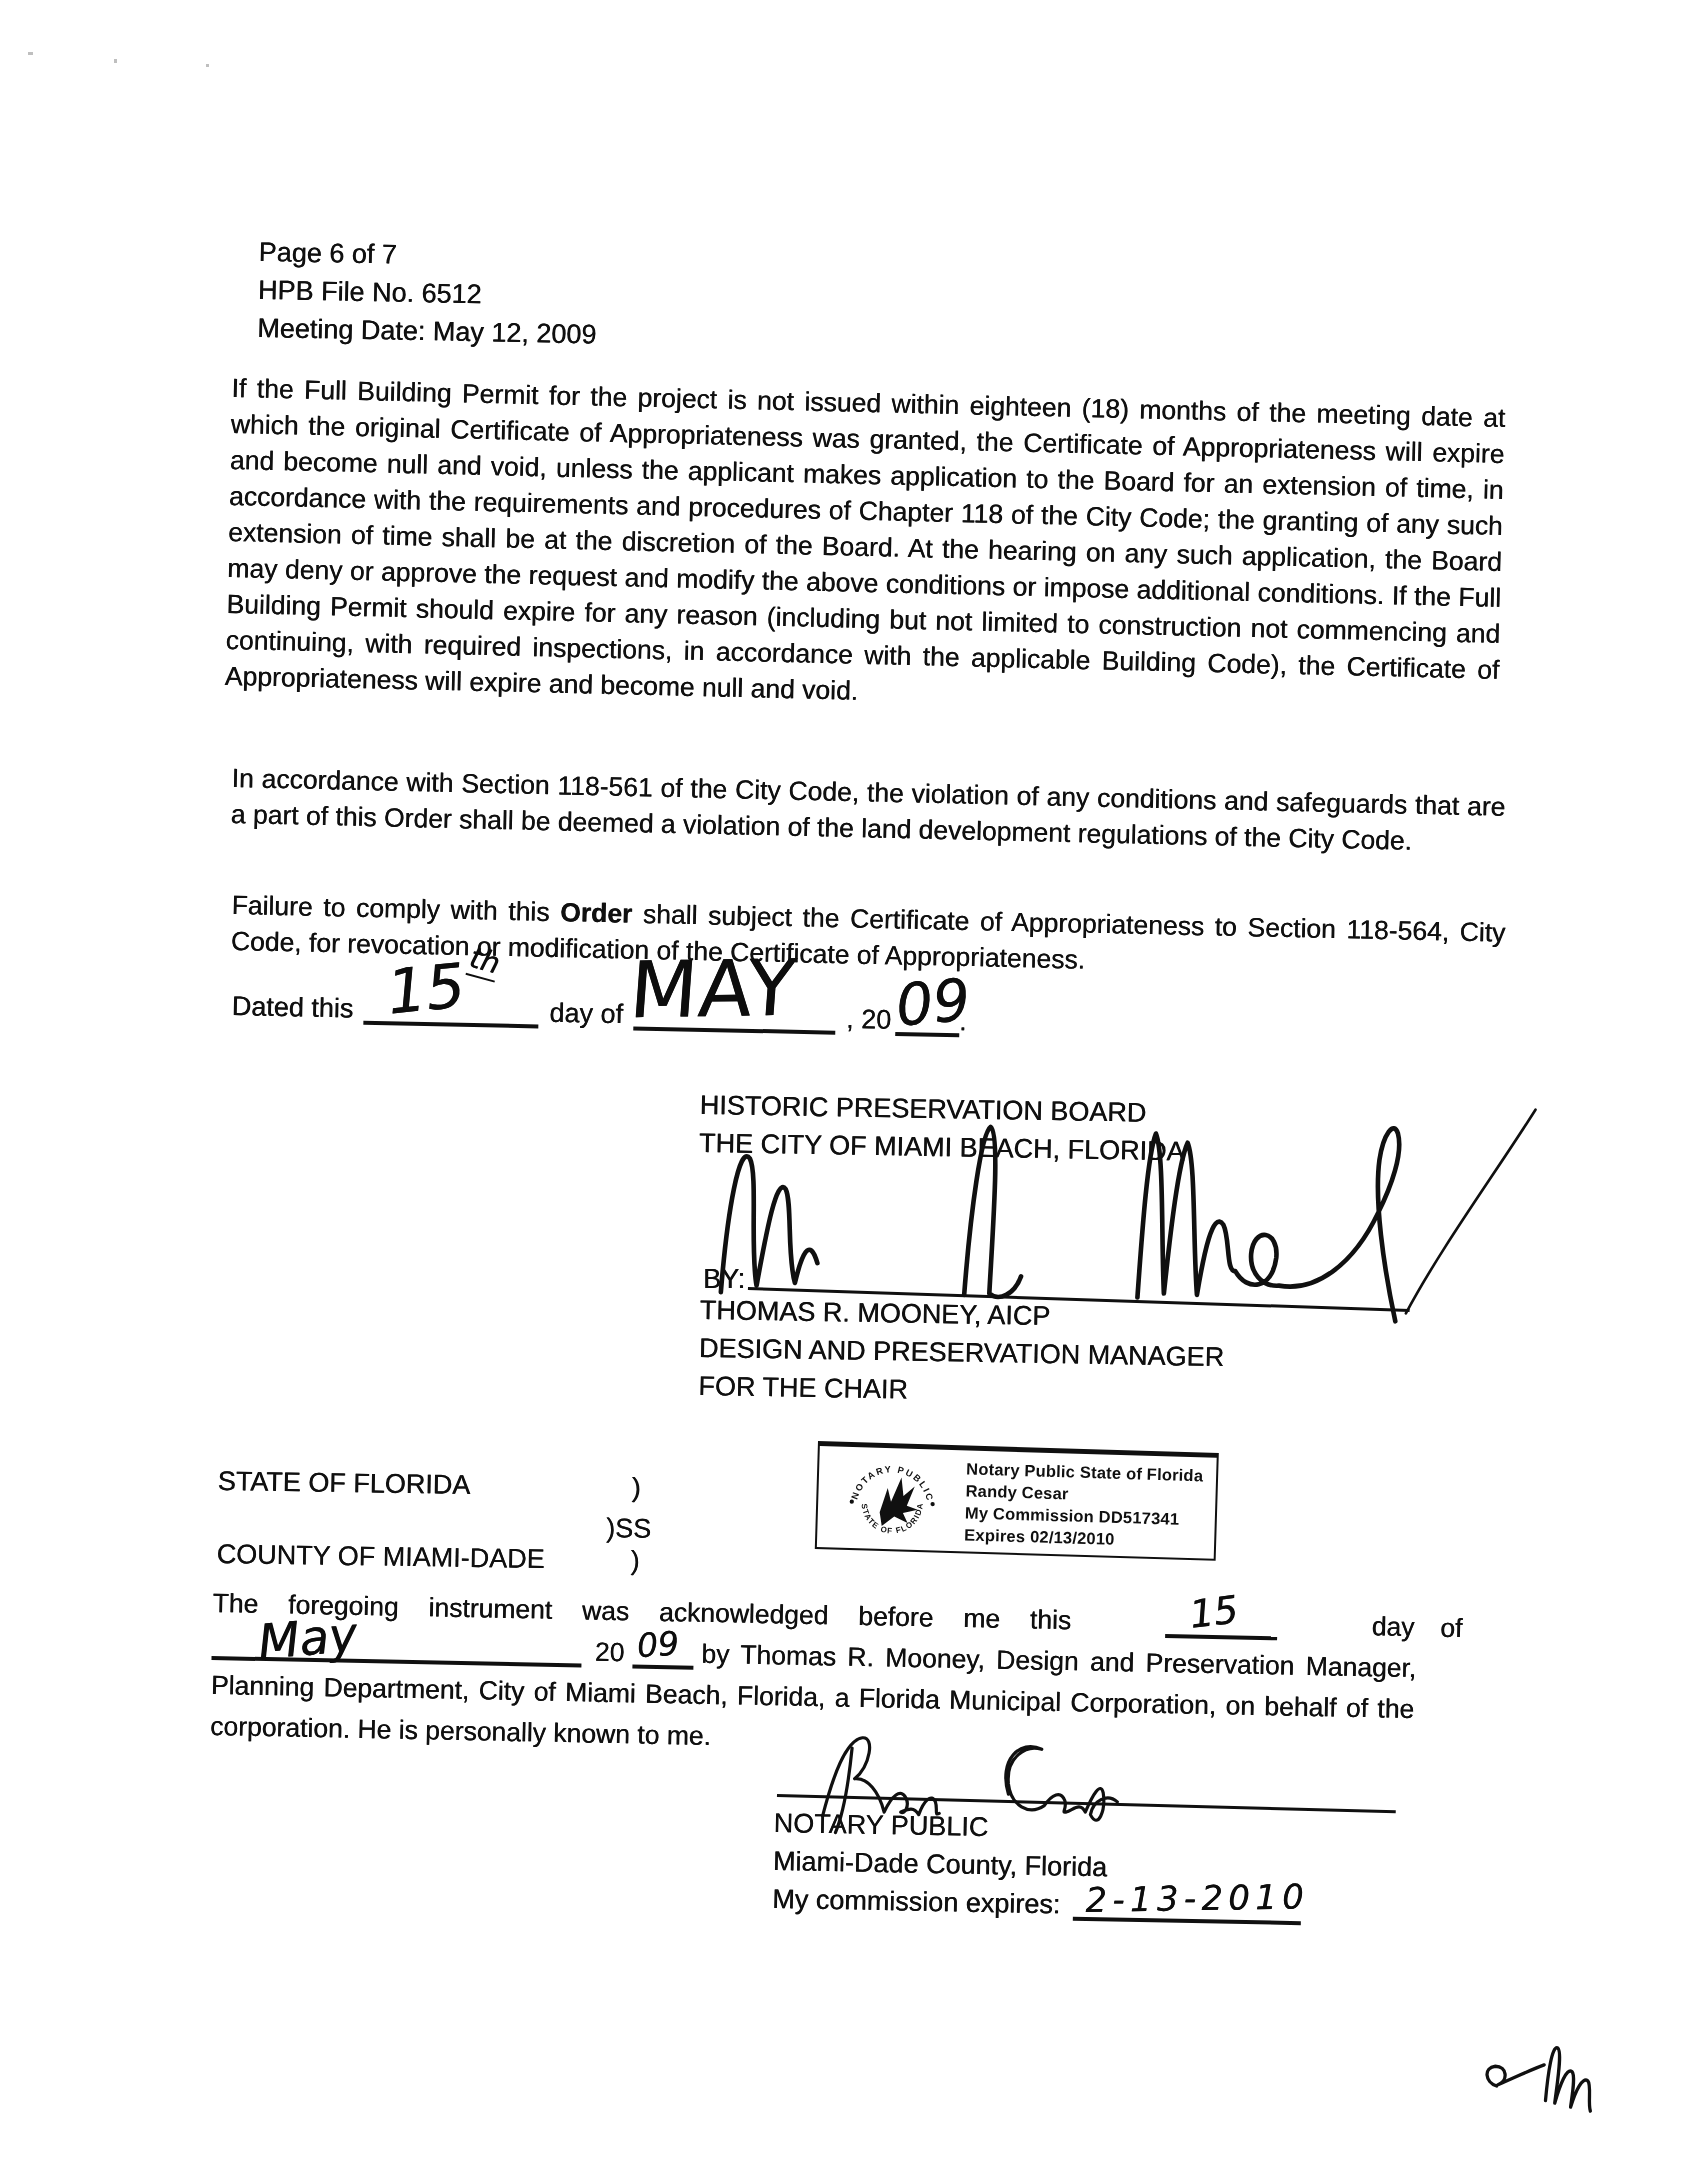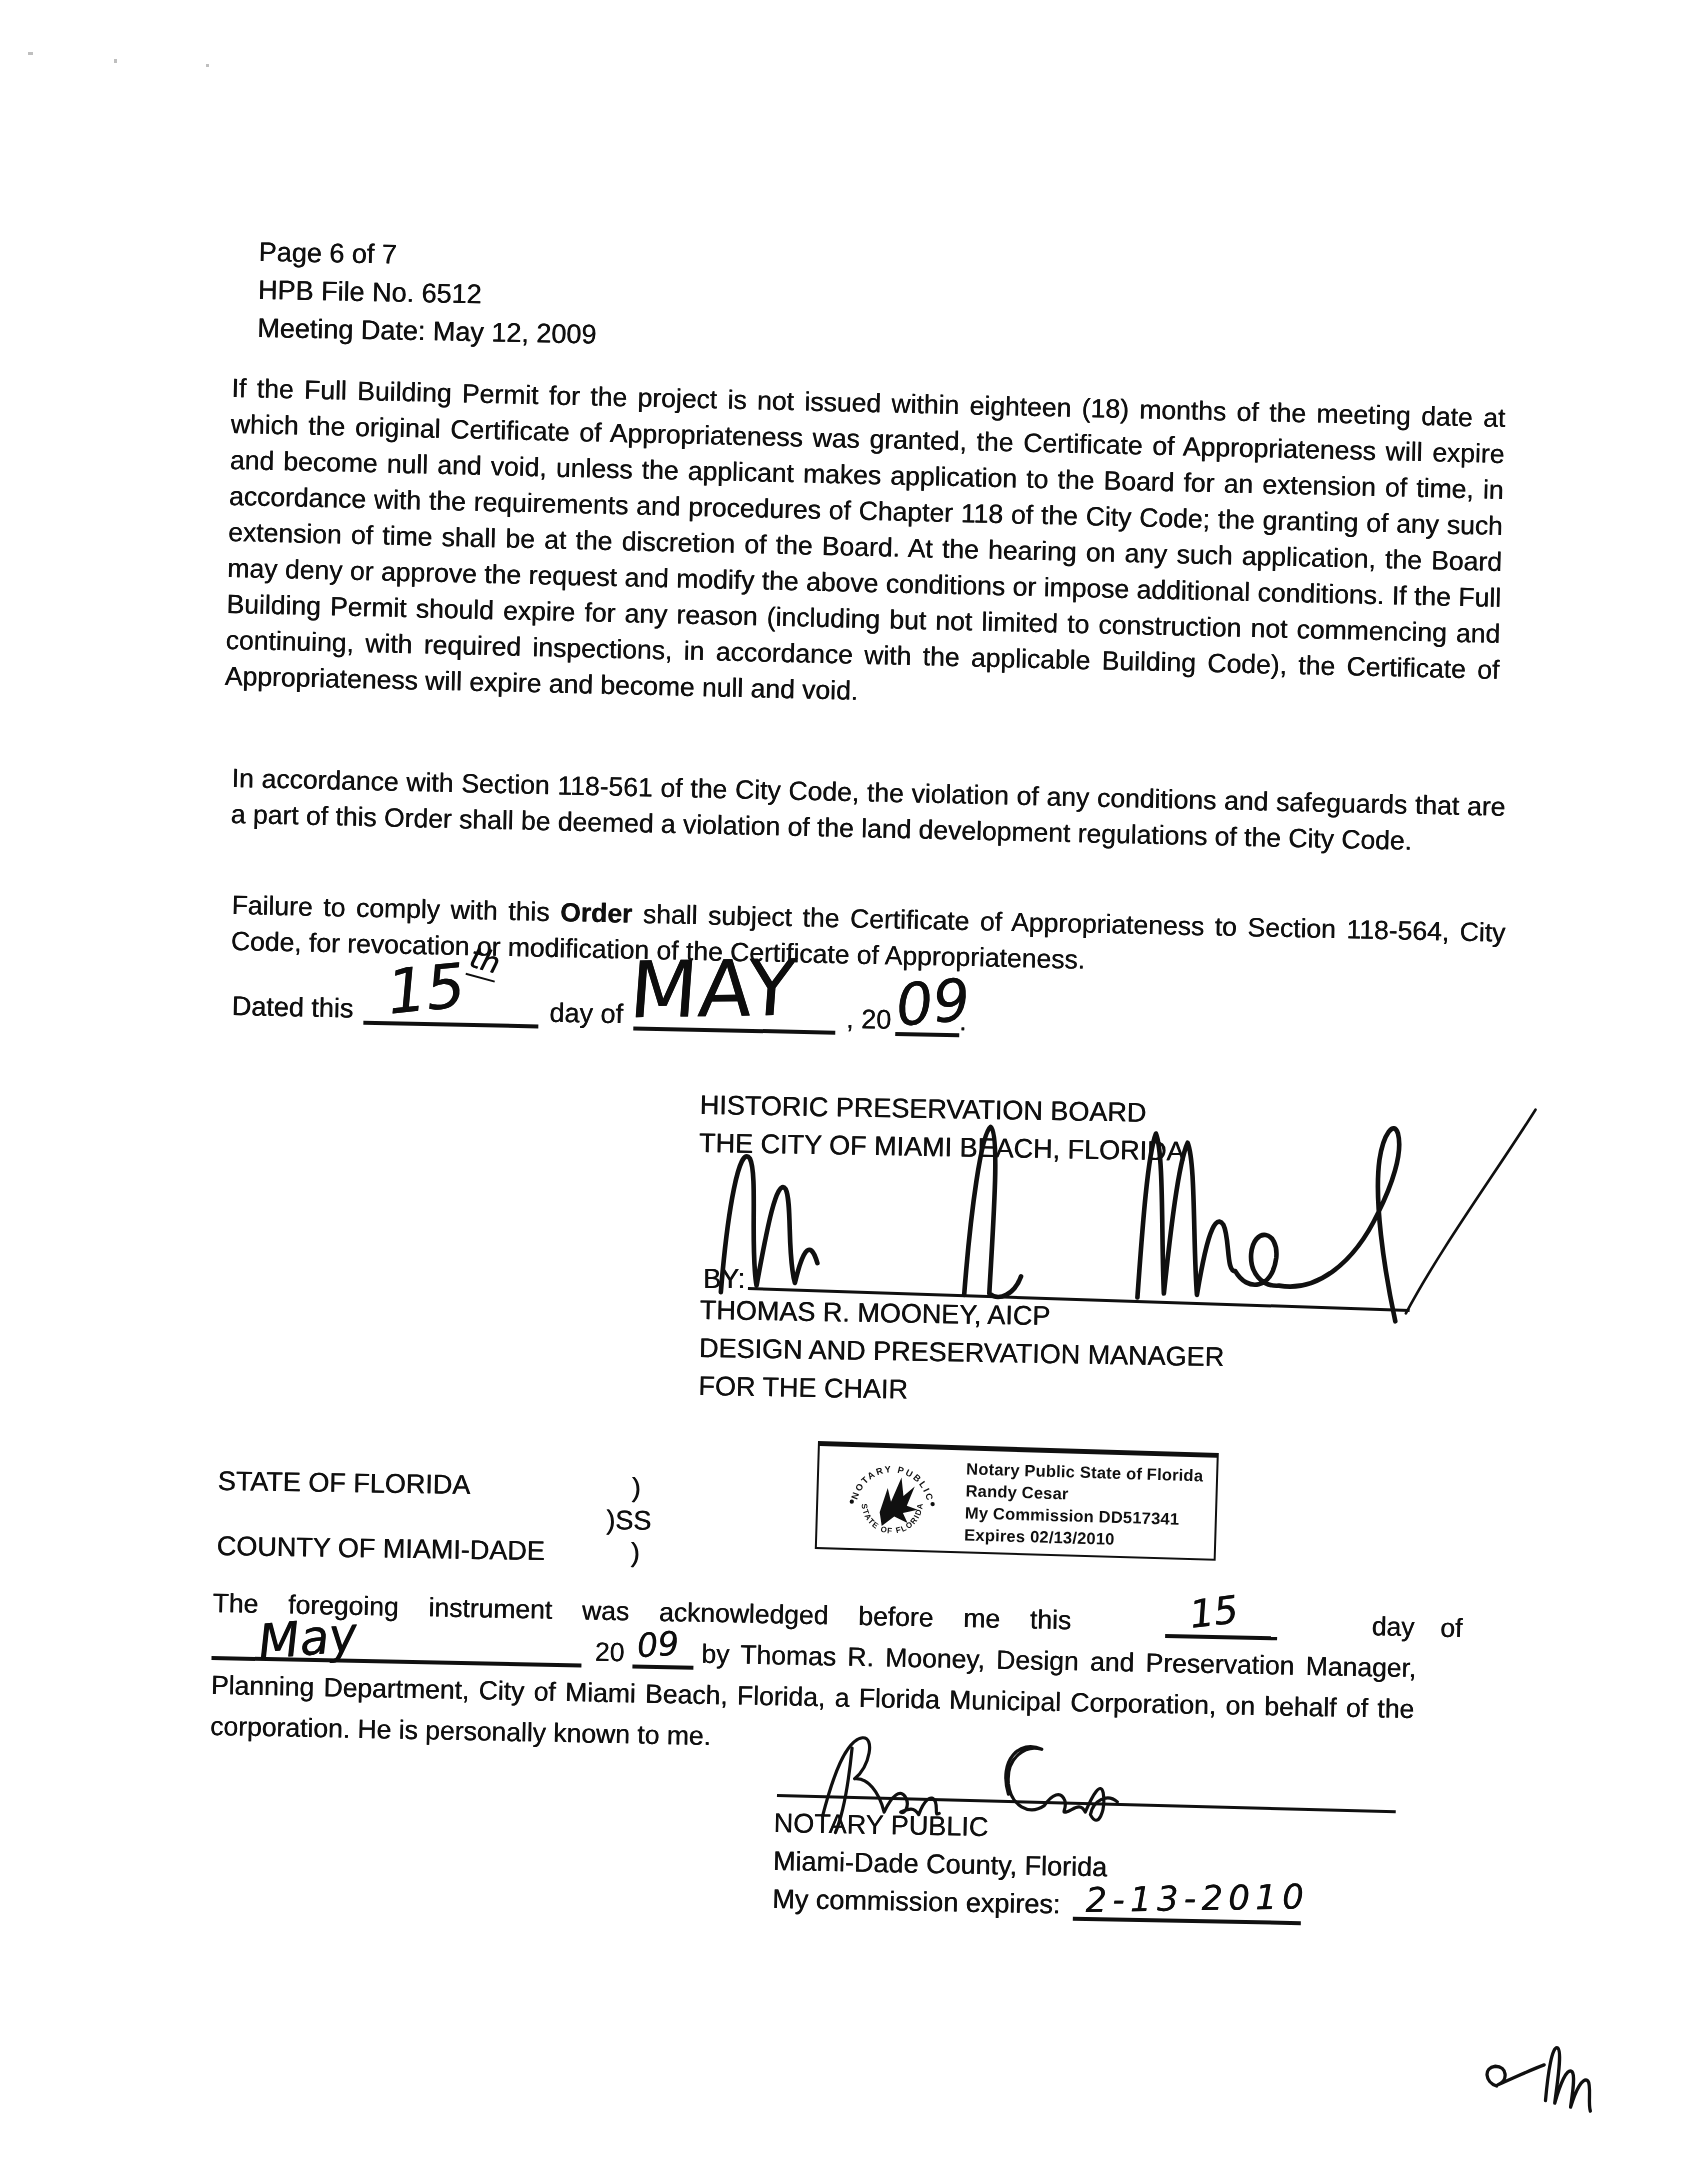--- a/index.html
+++ b/index.html
@@ -98,21 +98,21 @@
       <div>My Commission DD517341</div>
       <div>Expires 02/13/2010</div>
     </div>
   </div>
 
   <div class="abs t" style="left:218px;top:1466px;width:423px;font-size:27px;transform:rotate(0.9deg);transform-origin:0 0;">
     <div style="display:flex;justify-content:space-between;">
       <span>STATE OF FLORIDA</span>
       <span>)</span>
     </div>
-    <div style="margin-left:389px;margin-top:2px;">)SS</div>
+    <div style="margin-left:389px;margin-top:10px;">)SS</div>
     <div style="display:flex;justify-content:space-between;margin-top:1.3px;">
       <span>COUNTY OF MIAMI-DADE</span>
       <span>)</span>
     </div>
   </div>
 
   <div class="abs t" style="left:213px;top:1583px;width:1250px;font-size:26.5px;line-height:41px;transform:rotate(1.15deg);transform-origin:0 0;">
     <div style="display:flex;align-items:baseline;justify-content:space-between;">
       <span style="word-spacing:22.5px;">The foregoing instrument was acknowledged before me this</span>
       <span class="blank" style="width:112px;">

